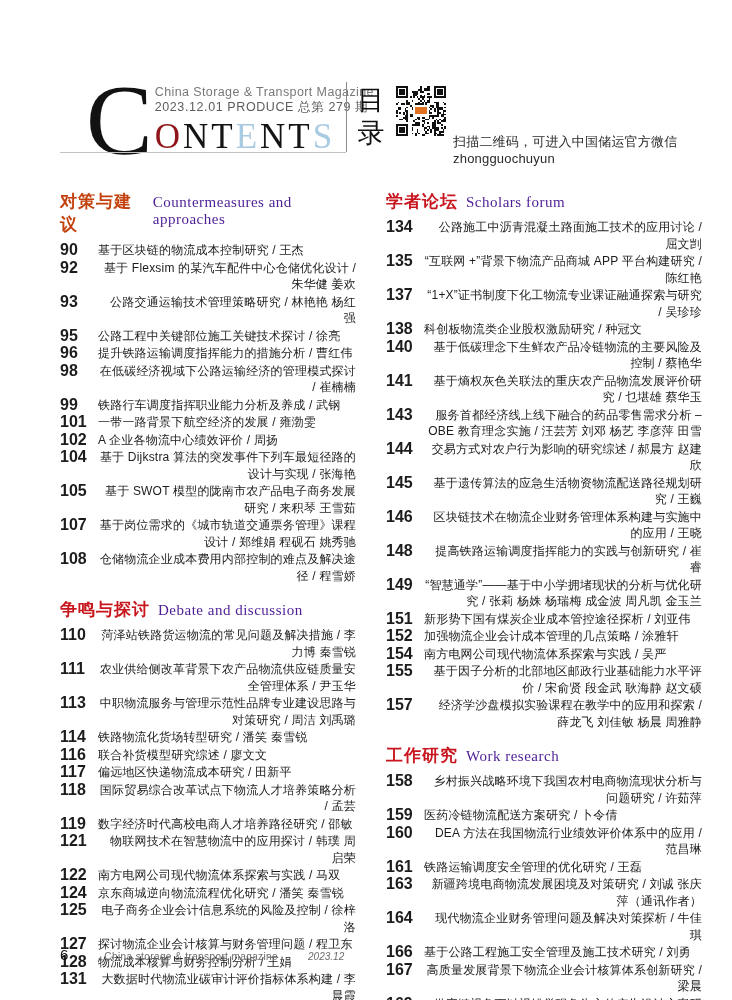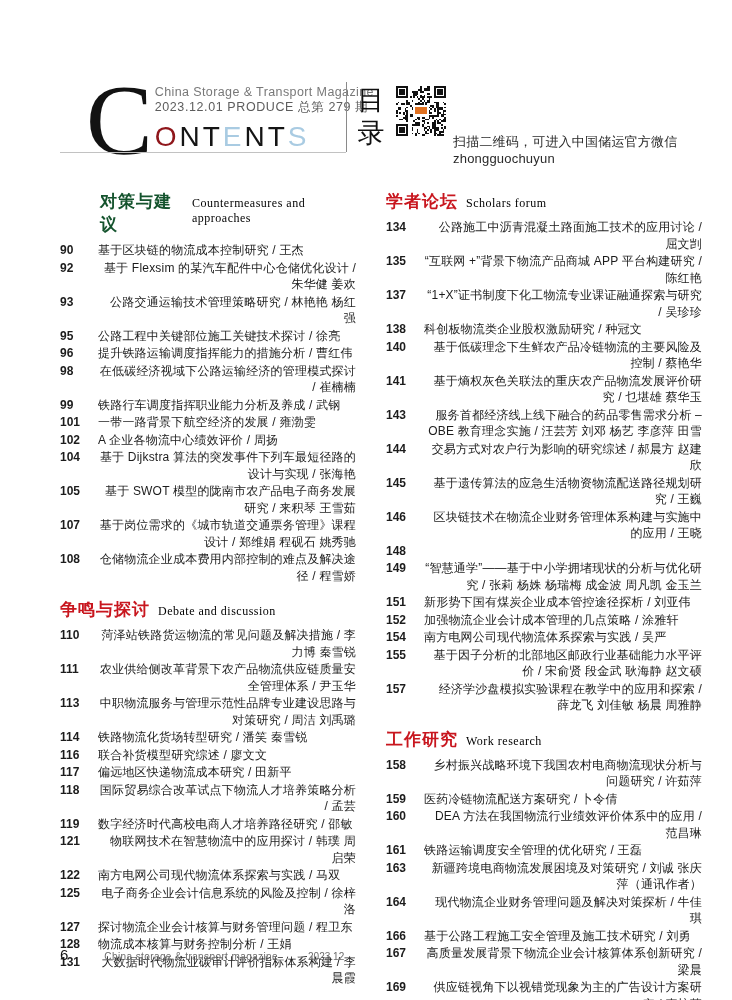--- a/index.html
+++ b/index.html
@@ -6,49 +6,49 @@
   .page{position:relative;width:732px;height:1000px;margin:0 auto;background:#ffffff;
         font-family:"Liberation Sans","DejaVu Sans",sans-serif;color:#1c1c1c;overflow:hidden;}
 
   
   .logo-wrap{position:absolute;left:86px;top:82px;display:flex;align-items:flex-start;}
   .big-c{font-family:"Liberation Serif","DejaVu Serif",serif;font-size:100px;line-height:76px;
          color:#121212;letter-spacing:0;}
   .logo-right{margin-left:2px;padding-top:3px;}
   .mag-line1{font-size:12.5px;color:#787878;letter-spacing:.4px;line-height:15px;}
   .mag-line2{font-size:12.5px;color:#5c5c5c;letter-spacing:.6px;line-height:15px;}
-  .ontents{margin-top:1px;font-family:Liberation Sans, sans-serif;font-size:28px;
+  .ontents{margin-top:1px;font-family:Liberation Serif, serif;font-size:35px;
            line-height:42px;letter-spacing:3px;}
   .header-rule{position:absolute;left:60px;top:152px;width:286px;height:1px;background:#c2c2c2;}
   .v-divider{position:absolute;left:346px;top:82px;width:1px;height:70px;background:#8a8a8a;}
   .mulu{position:absolute;left:356px;top:84px;font-size:27px;line-height:33px;color:#101010;
         font-weight:500;text-align:center;width:30px;}
   .qr{position:absolute;left:396px;top:86px;width:50px;height:50px;}
   .qr svg{width:50px;height:50px;shape-rendering:crispEdges;}
   .qr-caption{position:absolute;left:453px;top:133px;font-size:13px;color:#2a2a2a;letter-spacing:.2px;}
 
   
   .content{position:absolute;left:60px;top:190px;width:642px;display:flex;gap:30px;}
   .col{display:block;}
   .col-left{width:296px;flex:none;}
   .col-right{width:316px;flex:none;}
   .section{margin-bottom:14px;}
   .sec-head{display:flex;align-items:baseline;gap:8px;margin-bottom:6px;}
   .sec-zh{font-size:17px;font-weight:bold;letter-spacing:1px;}
-  .sec-en{font-family:"Liberation Serif","DejaVu Serif",serif;font-size:12px;color:#000000;
+  .sec-en{font-family:"Liberation Serif","DejaVu Serif",serif;font-size:15px;color:#4c1d95;
           letter-spacing:.5px;}
   .item{display:flex;margin-bottom:1px;}
-  .num{flex:none;width:38px;font-weight:bold;font-size:12px;line-height:16.5px;color:#1c1c1c;}
+  .num{flex:none;width:38px;font-weight:bold;font-size:16px;line-height:16.5px;color:#1c1c1c;}
   .title{font-size:12px;line-height:16.5px;color:#1c1c1c;letter-spacing:.2px;text-align:right;}
 
   
   .footer{position:absolute;left:60px;top:946px;display:flex;align-items:baseline;}
   .foot-num{font-size:15px;font-weight:500;color:#111;}
   .foot-mag{margin-left:36px;font-size:10px;color:#6b6b6b;letter-spacing:.4px;}
-  .foot-issue{margin-left:30px;font-size:10px;color:#6b6b6b;}
+  .foot-issue{margin-left:30px;font-size:10px;color:#6b6b6b;font-style:italic;}
 </style>
 </head>
 <body>
 
 <div class="page">
 
   <div class="logo-wrap">
     <span class="big-c">C</span>
     <span class="logo-right">
       <div class="mag-line1">China Storage &amp; Transport Magazine</div>
@@ -318,21 +318,21 @@
         <rect x="11" y="12" width="7" height="4" fill="#e07120"></rect>
       </svg>
   </div>
 
   <div class="qr-caption">扫描二维码，可进入中国储运官方微信 zhongguochuyun</div>
 
   <div class="content">
     <div class="col col-left">
         <section class="section">
           <div class="sec-head">
-            <span class="sec-zh" style="color: #14532d; margin-left: 40px;">对策与建议</span>
+            <span class="sec-zh" style="color: #c2410c;">对策与建议</span>
             <span class="sec-en">Countermeasures and approaches</span>
           </div>
           <div class="item">
             <span class="num">90</span>
             <span class="title">基于区块链的物流成本控制研究 / 王杰</span>
           </div>
           <div class="item">
             <span class="num">92</span>
             <span class="title">基于 Flexsim 的某汽车配件中心仓储优化设计 / 朱华健 姜欢</span>
           </div>
@@ -418,20 +418,24 @@
             <span class="num">119</span>
             <span class="title">数字经济时代高校电商人才培养路径研究 / 邵敏</span>
           </div>
           <div class="item">
             <span class="num">121</span>
             <span class="title">物联网技术在智慧物流中的应用探讨 / 韩璞 周启荣</span>
           </div>
           <div class="item">
             <span class="num">122</span>
             <span class="title">南方电网公司现代物流体系探索与实践 / 马双</span>
+          </div>
+          <div class="item">
+            <span class="num">124</span>
+            <span class="title">京东商城逆向物流流程优化研究 / 潘笑 秦雪锐</span>
           </div>
           <div class="item">
             <span class="num">125</span>
             <span class="title">电子商务企业会计信息系统的风险及控制 / 徐梓洛</span>
           </div>
           <div class="item">
             <span class="num">127</span>
             <span class="title">探讨物流企业会计核算与财务管理问题 / 程卫东</span>
           </div>
           <div class="item">
@@ -485,20 +489,21 @@
           <div class="item">
             <span class="num">145</span>
             <span class="title">基于遗传算法的应急生活物资物流配送路径规划研究 / 王巍</span>
           </div>
           <div class="item">
             <span class="num">146</span>
             <span class="title">区块链技术在物流企业财务管理体系构建与实施中的应用 / 王晓</span>
           </div>
           <div class="item">
             <span class="num">148</span>
+            <span class="title">提高铁路运输调度指挥能力的实践与创新研究 / 崔睿</span>
           </div>
           <div class="item">
             <span class="num">149</span>
             <span class="title">“智慧通学”——基于中小学拥堵现状的分析与优化研究 / 张莉 杨姝 杨瑞梅 成金波 周凡凯 金玉兰</span>
           </div>
           <div class="item">
             <span class="num">151</span>
             <span class="title">新形势下国有煤炭企业成本管控途径探析 / 刘亚伟</span>
           </div>
           <div class="item">

